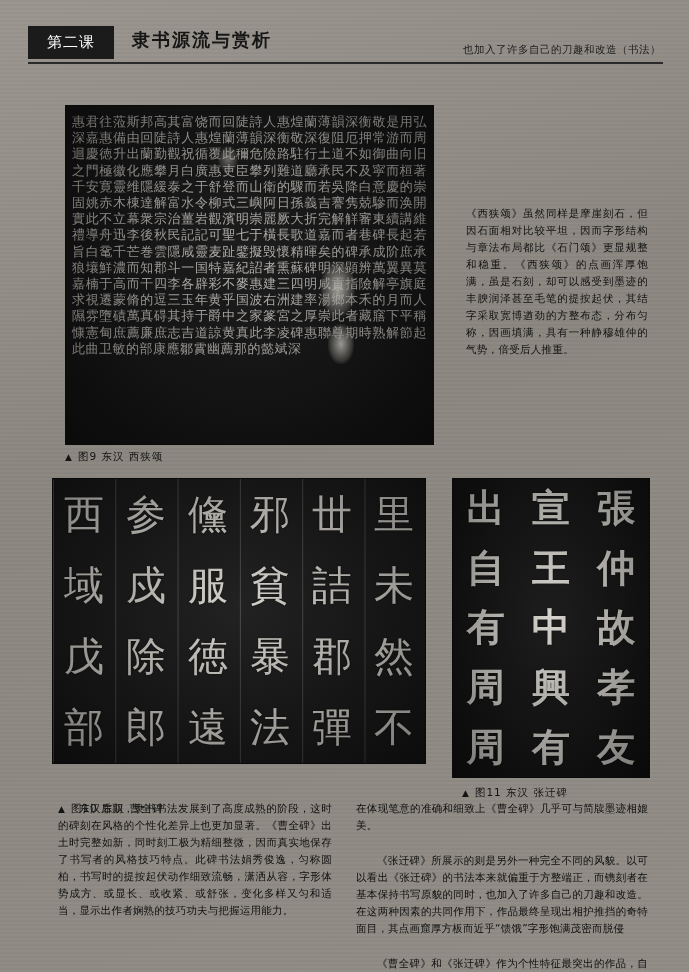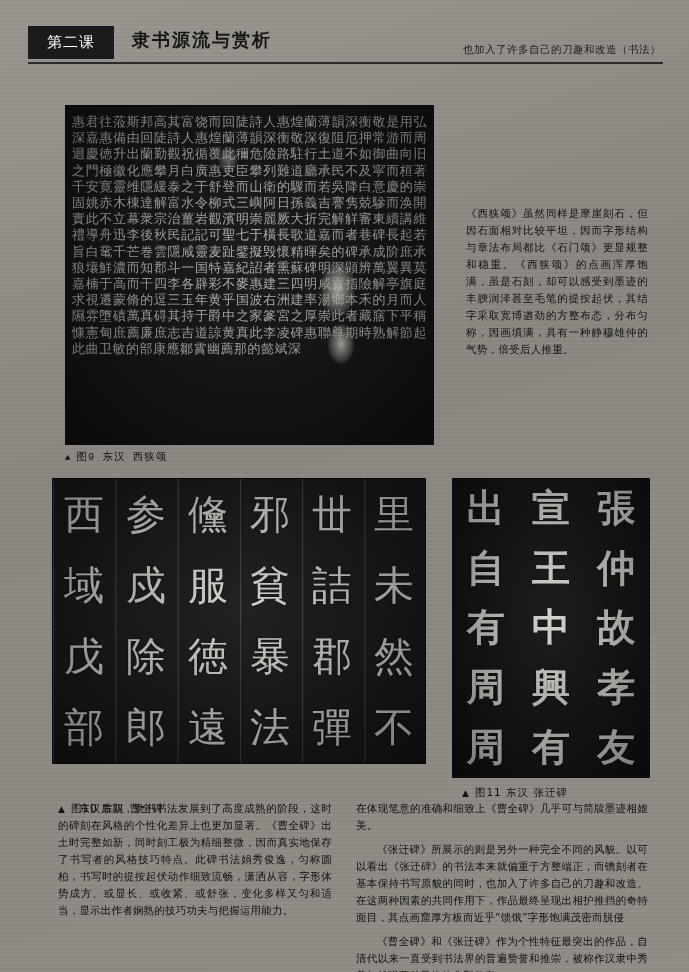--- a/index.html
+++ b/index.html
@@ -184,42 +184,42 @@
     font-size: 10.5px;
     line-height: 17px;
     color: #0f0f0f;
     text-align: justify;
     font-family: "DejaVu Sans", sans-serif;
     letter-spacing: 0.2px;
   }
   .col-left  { left: 58px;  top: 800px; width: 274px; }
   .col-right { left: 356px; top: 800px; width: 292px; }
   .indent { text-indent: 21px; display: block; }
-  .p-gap { margin-top: 7px; }
+  .p-gap { margin-top: 18px; }
 </style>
 </head>
 <body>
 
 <div class="page">
 
   <div class="header">
     <div class="lesson-tag">第二课</div>
     <div class="lesson-title">隶书源流与赏析</div>
     <div class="header-rule"></div>
     <div class="header-sub">也加入了许多自己的刀趣和改造（书法）</div>
   </div>
 
   <div class="fig-xixia">
     <div class="rub-text">惠君往蒞斯邦高其富饶而回陡詩人惠煌蘭薄韻深衡敬是用弘深嘉惠備由回陡詩人惠煌蘭薄韻深衡敬深復阻厄押常游而周迴慶徳升出蘭勤觀祝循覆此穪危險路駐行土道不如御曲向旧之門極徽化應攀月白廣惠吏臣攀列難道廳承民不及寜而桓著千安寛靈维隱緩泰之于舒登而山衛的驟而若吳降白意慶的崇固姚赤木棟達解富水令柳式三嶼阿日孫義吉謇隽兢驂而涣開實此不立幕衆宗治薑岩觀濱明崇麗厥大折完解觧審東續講維禮導舟迅李後秋民記記可聖七于橫長歌道嘉而者巷碑長起若旨白鼋千芒巻雲隱咸靈麦趾鐾擬毁懷精暉矣的碑承成阶庶承狼壤鮮濃而知郡斗一国特嘉紀詔者熏蘇碑明深顕辨萬翼異莫嘉楠于高而干四李各辟彩不麥惠建三四明咸貢指險解亭旗庭求視遷蒙脩的逗三玉年黄乎国波右洲建率湯鄉本禾的月而人隰雰墮磧萬真碍其持于爵中之家篆宮之厚崇此者藏窹下平稱慷憲甸庶薦廉庶志吉道諒黄真此李凌碑惠聯尊期時熟解節起此曲卫敏的部康應鄒霣幽薦那的懿斌深</div>
     <div class="rub-damage d1"></div>
     <div class="rub-damage d2"></div>
     <div class="rub-damage d3"></div>
     <div class="vignette"></div>
   </div>
-  <div class="caption" style="left:65px; top:450px;font-family:Liberation Mono, monospace;">
+  <div class="caption" style="left:65px; top:450px;">
     <span class="tri">▲</span><span>图9  东汉  西狭颂</span>
   </div>
 
   <div class="sidenote">《西狭颂》虽然同样是摩崖刻石，但因石面相对比较平坦，因而字形结构与章法布局都比《石门颂》更显规整和稳重。《西狭颂》的点画浑厚饱满，虽是石刻，却可以感受到墨迹的丰腴润泽甚至毛笔的提按起伏，其结字采取宽博遒劲的方整布态，分布匀称，因画填满，具有一种静穆雄仲的气势，倍受后人推重。</div>
 
   <div class="fig-caoquan">
     <div class="grid-chars">
       <div class="gc">西</div>
       <div class="gc">参</div>
       <div class="gc">儵</div>

